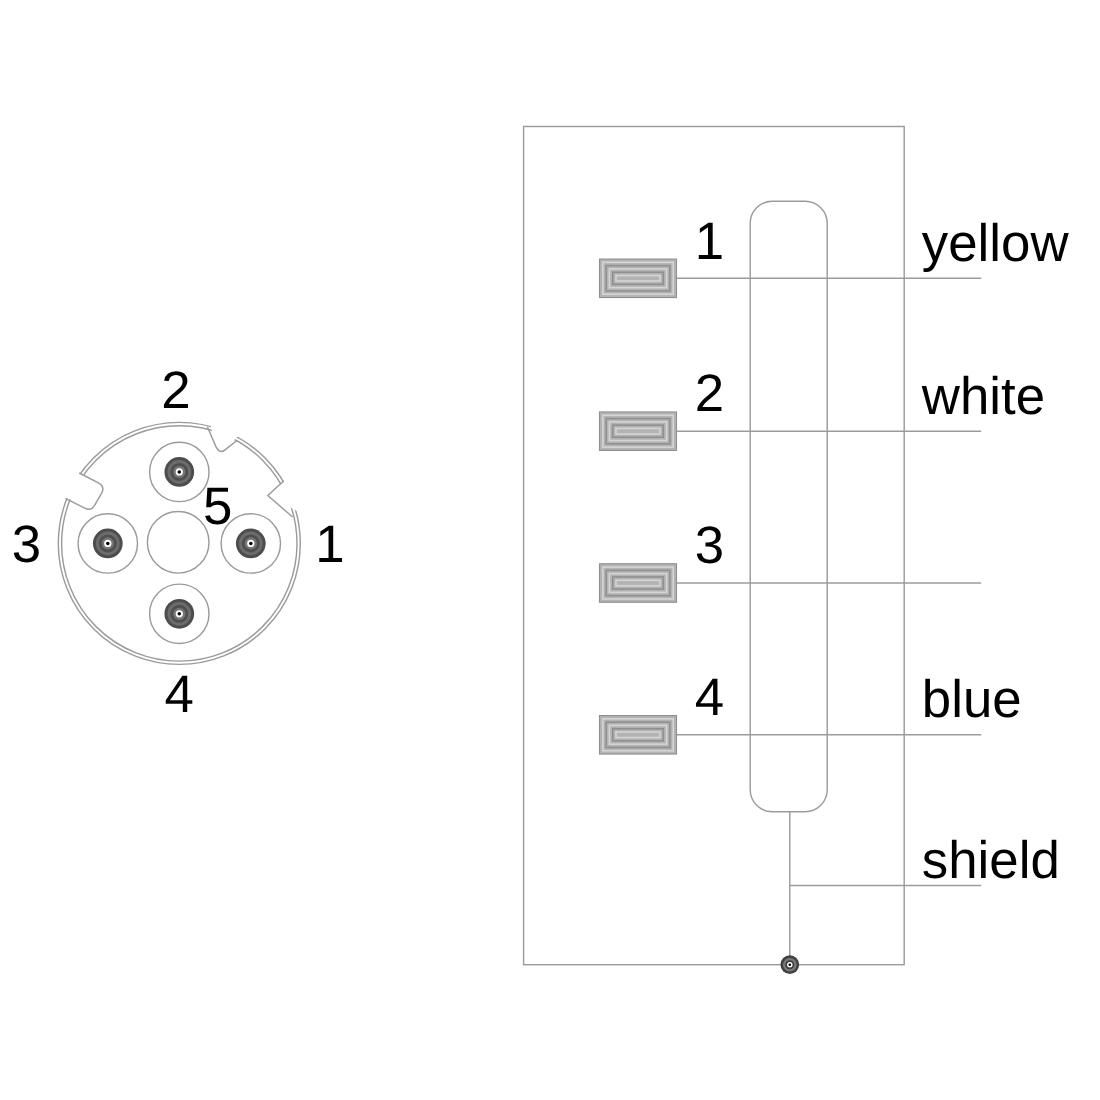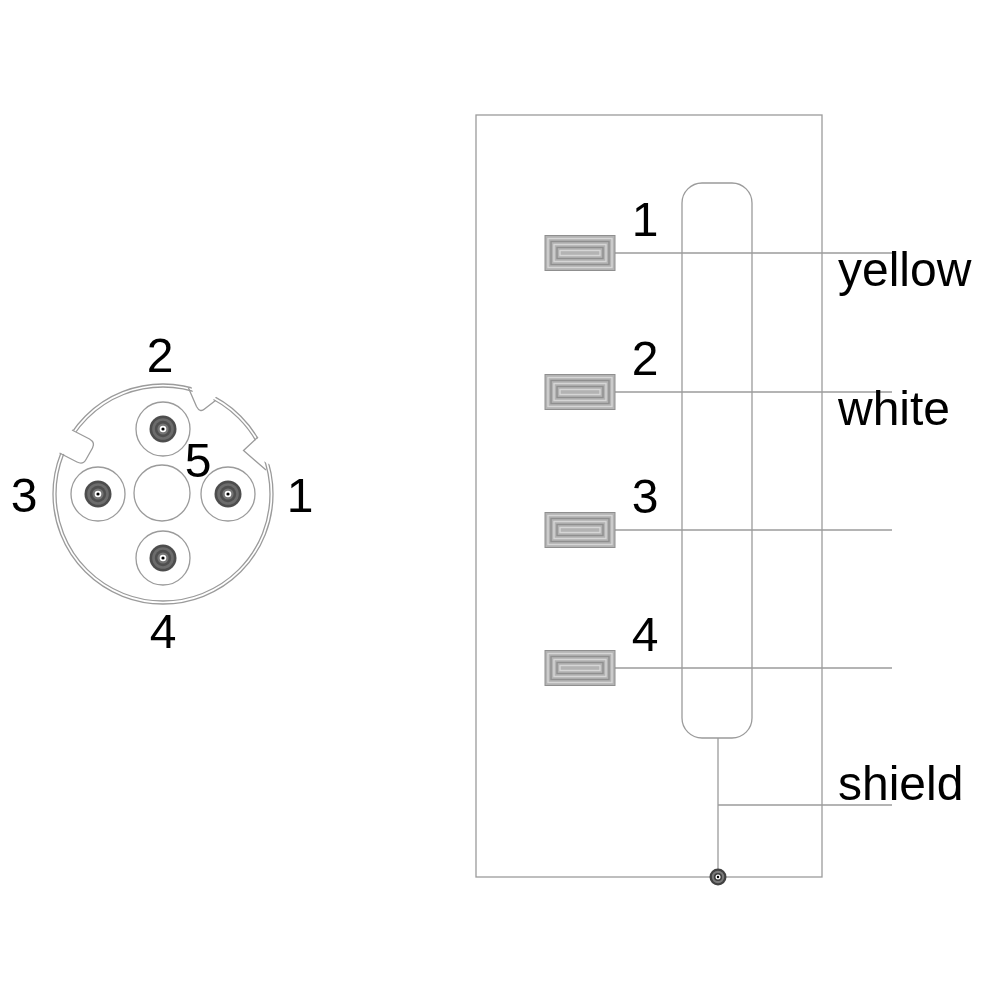--- a/index.html
+++ b/index.html
@@ -9,21 +9,21 @@
   }
   svg.art{position:absolute;left:0;top:0;width:1000px;height:1000px;}
   .ln{stroke:var(--line,#9b9b9b);stroke-width:1.3;fill:none;}
   .lnw{stroke:var(--line,#9b9b9b);stroke-width:1.3;fill:#ffffff;}
   .erase{fill:#ffffff;stroke:none;}
   .t0{fill:var(--terminal-fill,#b3b3b3);stroke:var(--terminal-line-dark,#8f8f8f);stroke-width:1;}
   .tl{fill:none;stroke:var(--terminal-line-light,#d6d6d6);stroke-width:1.4;}
   .td{fill:none;stroke:var(--terminal-line-dark,#8f8f8f);stroke-width:1.4;}
   .lbl{position:absolute;font-size:48px;line-height:1;white-space:nowrap;}
   .ctr{transform:translate(-50%,-50%);}
-  .vctr{transform:translate(0,-50%);margin-top:48px;}
+  .vctr{transform:translate(0,-50%);}
 </style>
 </head>
 <body>
 
 <div class="canvas">
 
   <svg class="art" viewBox="0 0 1000 1000">
     <defs>
       <g id="pin">
         <circle r="27" class="lnw" stroke-width="1.1"></circle>
@@ -105,15 +105,16 @@
   <div class="lbl ctr" style="left:163px;top:632px;">4</div>
   <div class="lbl ctr" style="left:198px;top:461px;">5</div>
 
   <div class="lbl ctr" style="left:645px;top:220px;">1</div>
   <div class="lbl ctr" style="left:645px;top:359px;">2</div>
   <div class="lbl ctr" style="left:645px;top:497px;">3</div>
   <div class="lbl ctr" style="left:645px;top:635px;">4</div>
 
   <div class="lbl vctr" style="left:838px;top:222px;">yellow</div>
   <div class="lbl vctr" style="left:838px;top:361px;">white</div>
-  <div class="lbl vctr" style="left:838px;top:736px;">shield</div>
+  <div class="lbl vctr" style="left:838px;top:637px;">blue</div>
+  <div class="lbl vctr" style="left:838px;top:783px;">shield</div>
 
 </div>
 
 </body></html>

